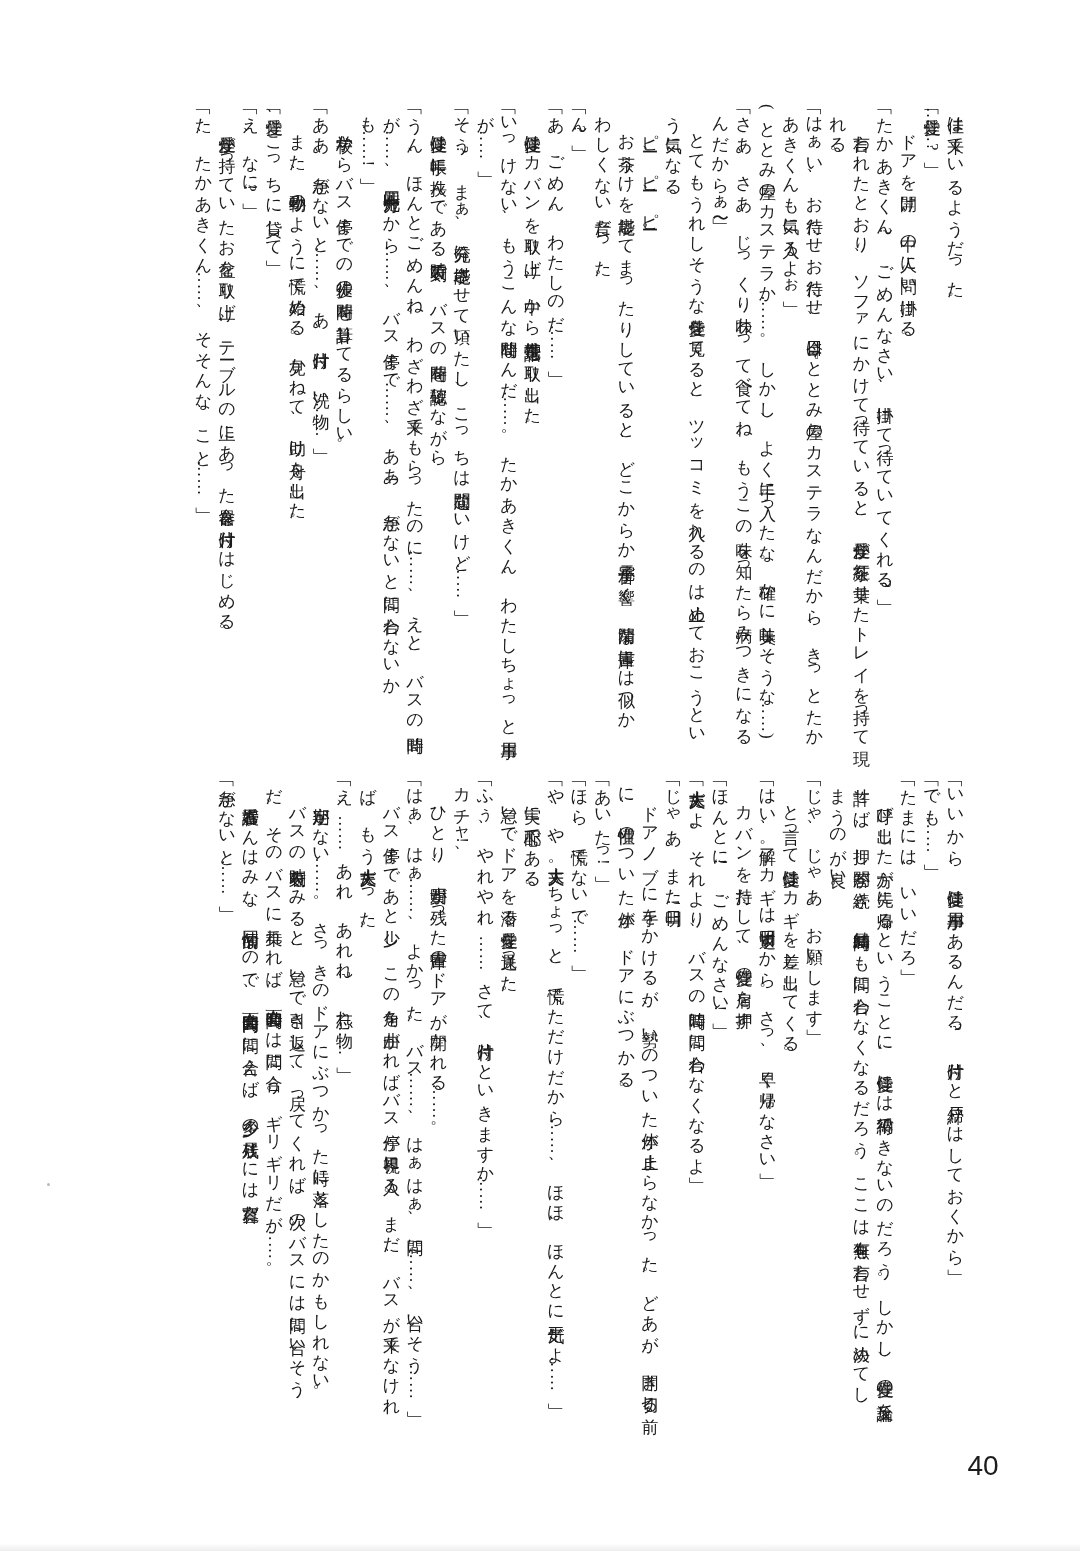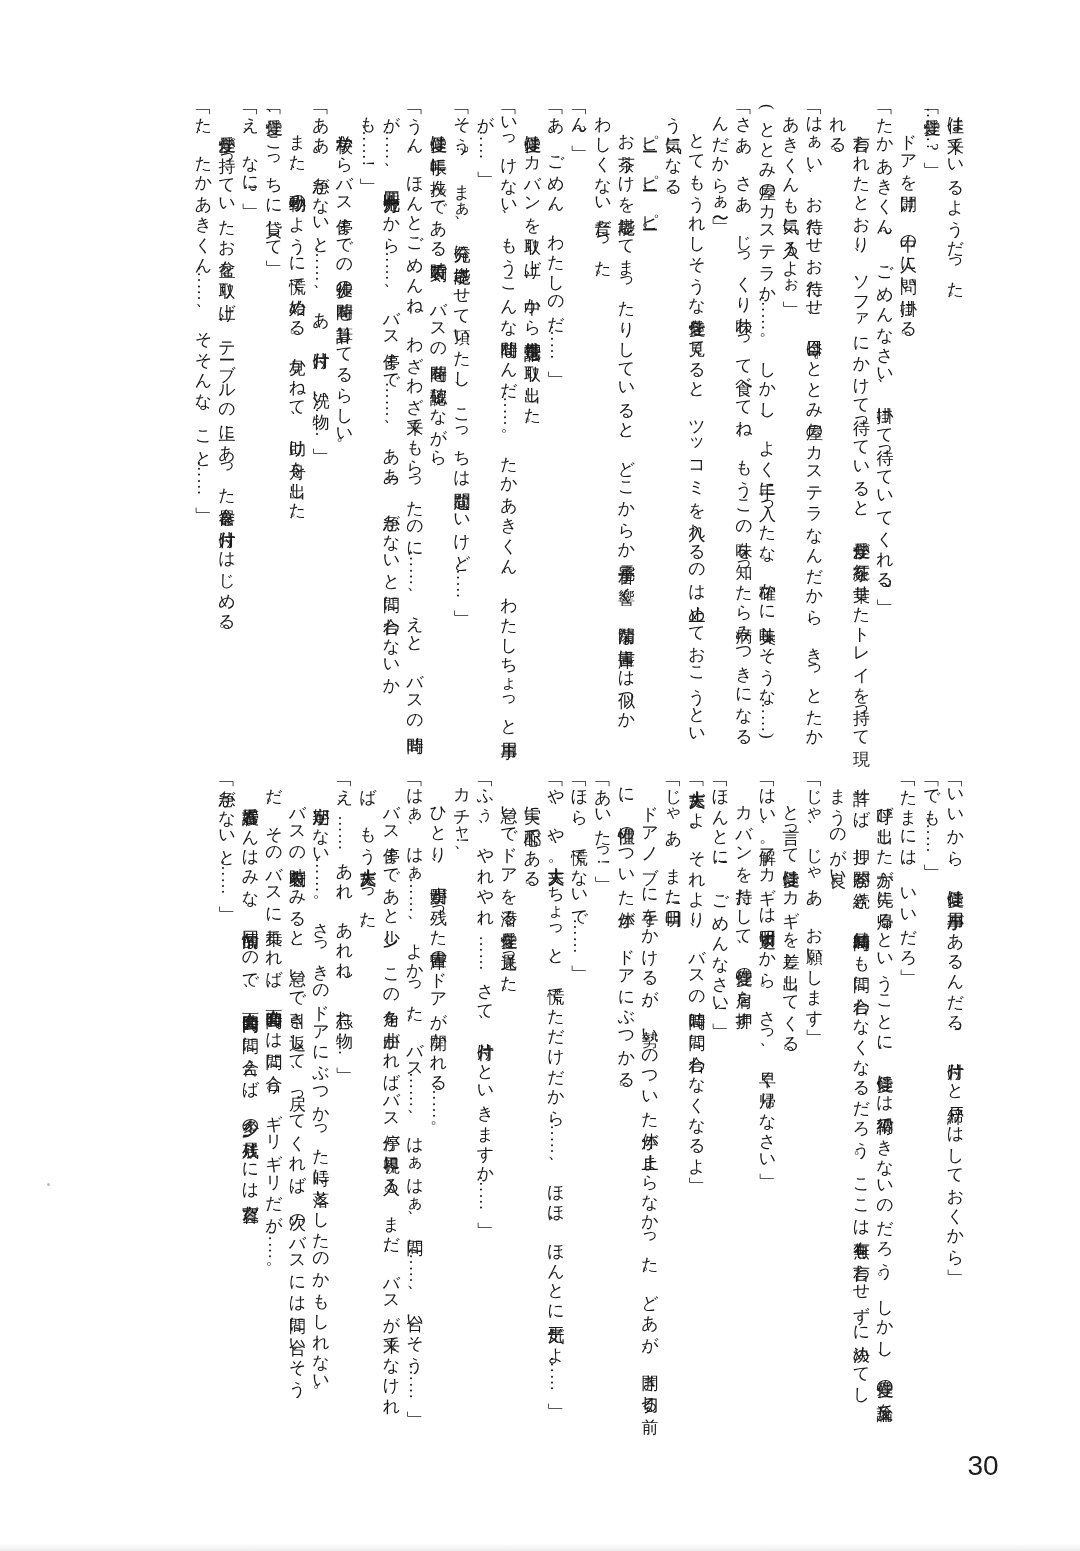--- a/index.html
+++ b/index.html
@@ -123,17 +123,17 @@
       <p>　ひとり、貴明が残った書庫のドアが開かれる……。</p>
       <p>「はぁ、はぁ……、よかった。バス……、はぁはぁ、間に……、合いそう……」</p>
       <p>　バス停まであと少し、この角を曲がればバス停が視界に入る。まだ、バスが来てなければ、もう大丈夫だった。</p>
       <p>「え、……あれ、あれれ?　忘れ物……」</p>
       <p>　定期がない……。さっきのドアにぶつかった時に落としたのかもしれない。</p>
       <p>　バスの時刻表をみると、急いで引き返して、戻ってくれば、次のバスには間に合いそうだ。そのバスに乗れれば、面会時間には間に合う。ギリギリだが……。</p>
       <p>　看護婦さんはみな、同情的なので、面会時間内に間に合えば、多少の居残りには寛容だ。</p>
       <p>「急がないと……」</p>
     </section>
 
-  <div class="pageno">30</div>
+  <div class="pageno">40</div>
 
   <div class="scan-speck"></div>
   <div class="scan-edge"></div>
 </div>
 
 </body></html>

